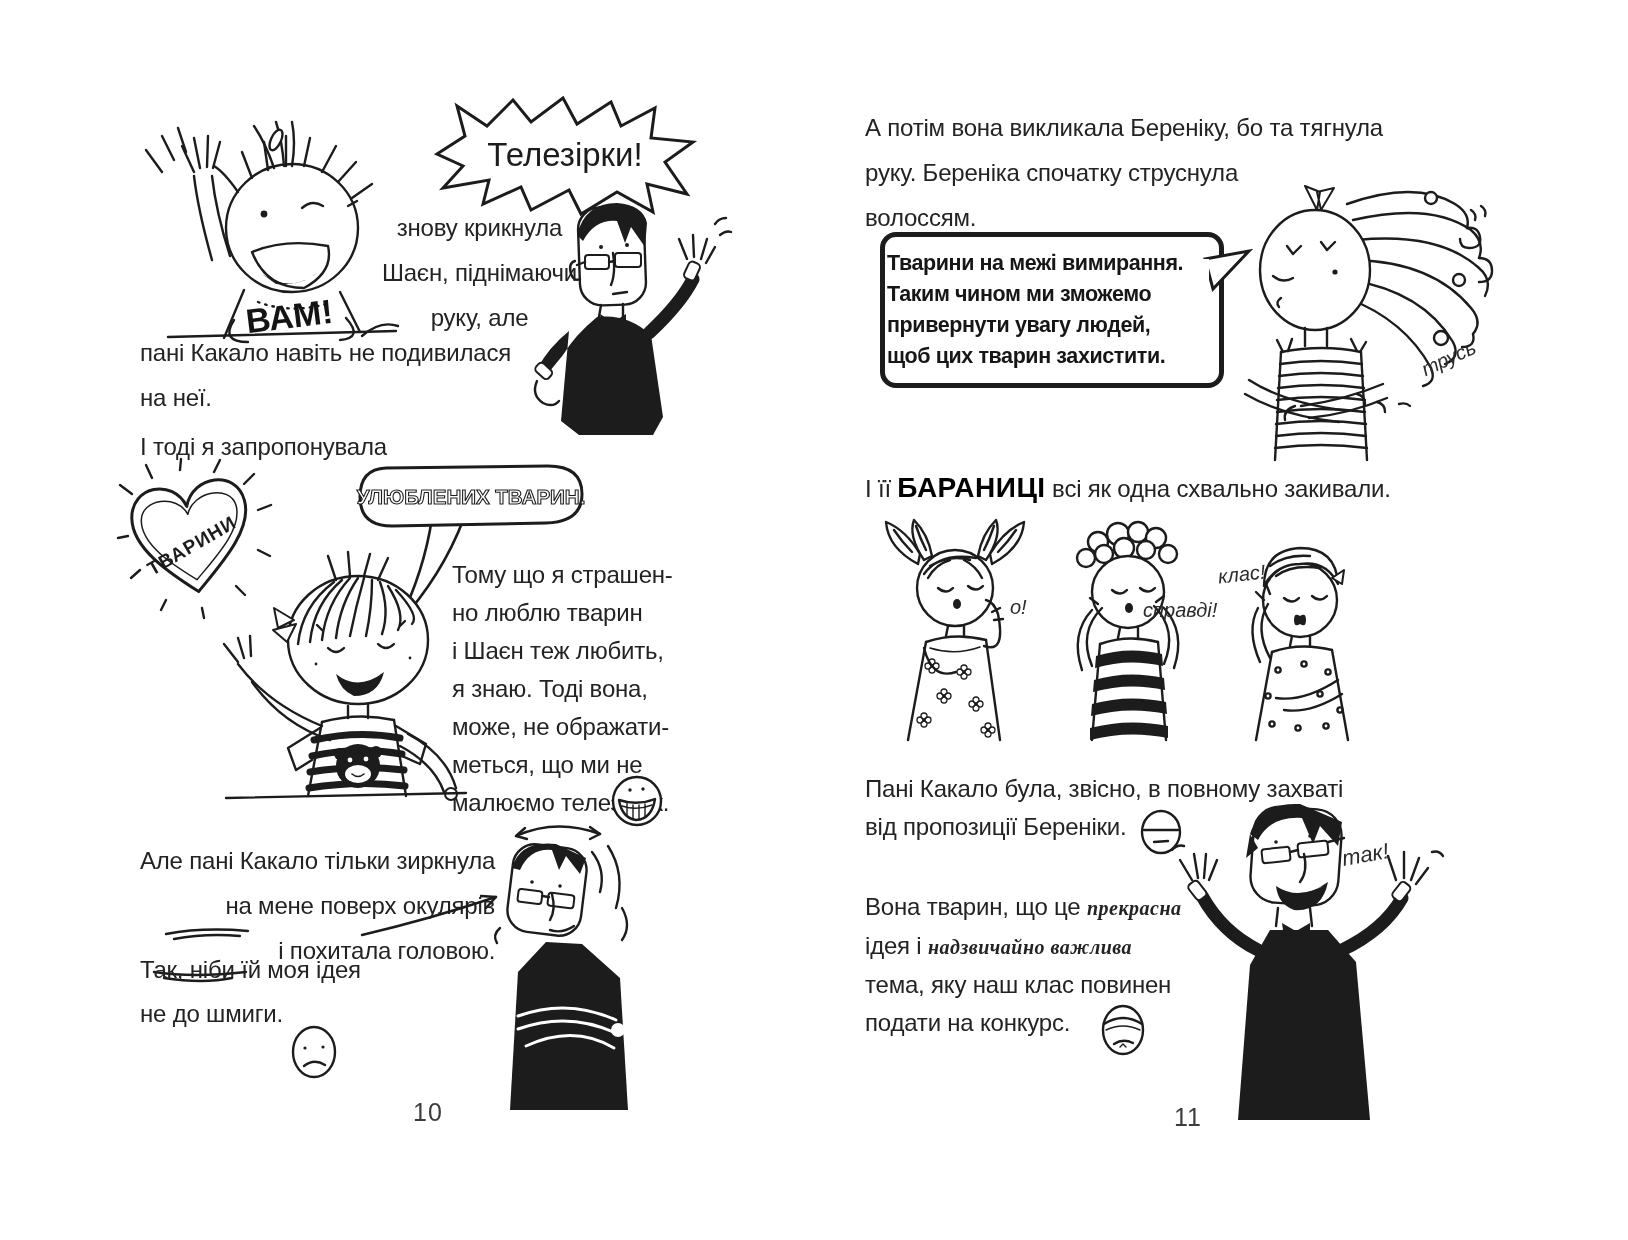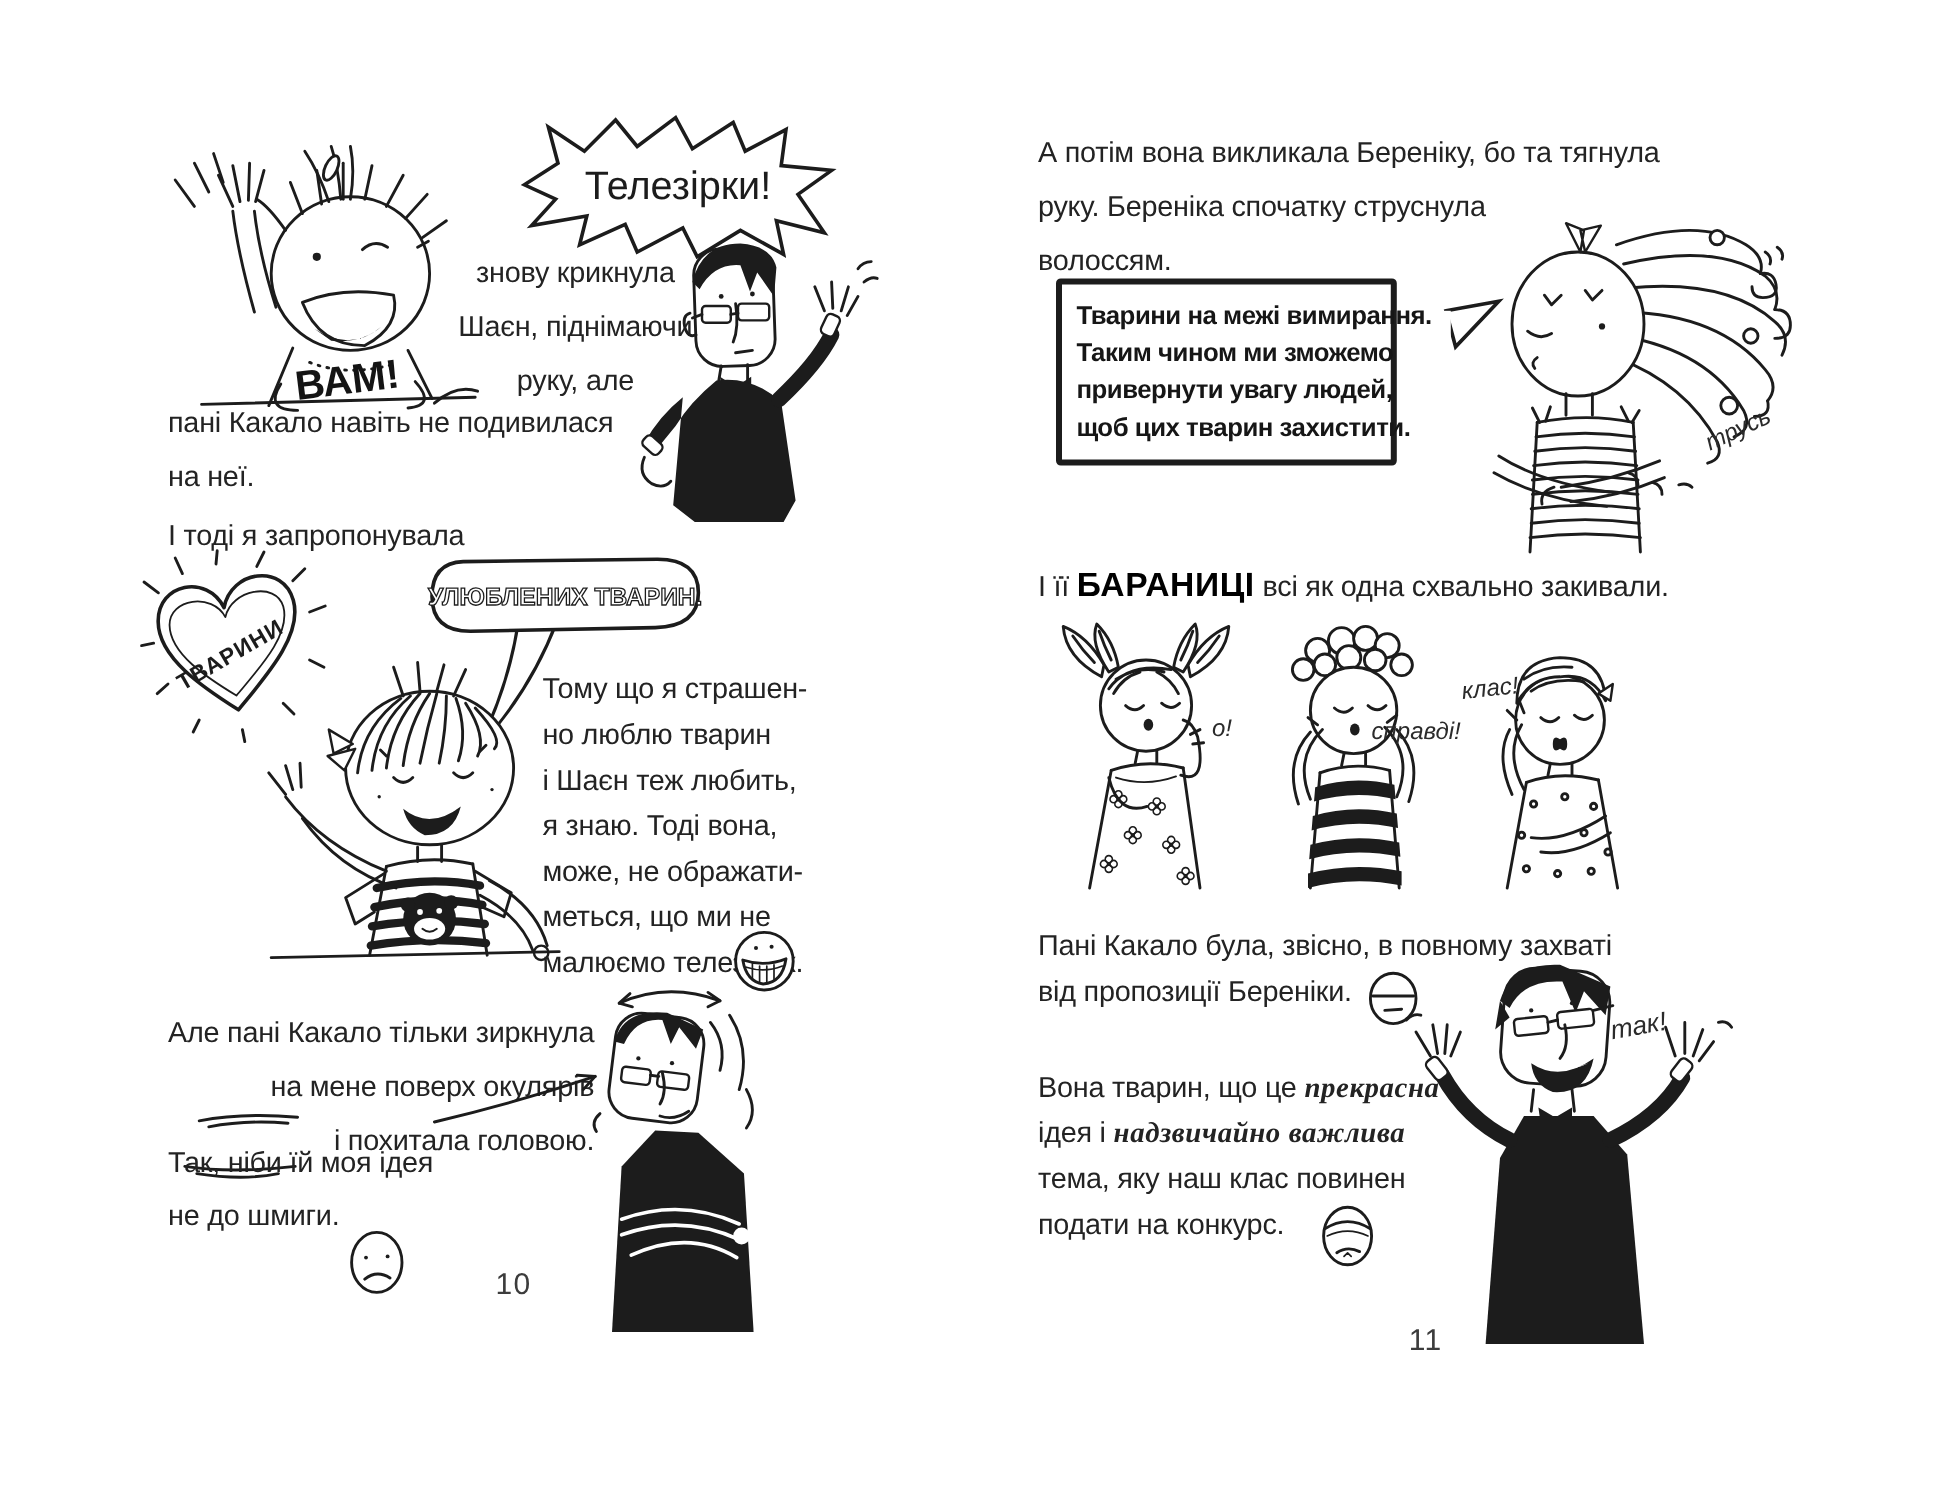--- a/index.html
+++ b/index.html
@@ -4,23 +4,23 @@
 <style>
   * { margin:0; padding:0; box-sizing:border-box; }
   html,body { background:#ffffff; }
   body { font-family:"Liberation Sans", sans-serif; }
   #spread { position:relative; width:1628px; height:1240px; background:#ffffff; overflow:hidden; color:#232323; }
   .txt { position:absolute; font-size:24px; line-height:45px; letter-spacing:-0.2px; white-space:nowrap; color:#232323; }
   .center { text-align:center; }
   .lh38 { line-height:38px; }
   .handw { position:absolute; font-size:20px; font-style:italic; color:#2b2b2b; white-space:nowrap; }
   .pagenum { position:absolute; font-size:25px; color:#3c3c3c; letter-spacing:1px; }
-  .speech-box { position:absolute; left:880px; top:232px; width:284px; border:5px solid #1c1c1c; border-radius:4px; background:#fff; padding:11px 10px 11px 12px; }
+  .speech-box { position:absolute; left:880px; top:232px; width:344px; border:5px solid #1c1c1c; border-radius:16px; background:#fff; padding:11px 10px 11px 2px; }
   .speech-box .bline { font-weight:bold; font-size:21.5px; line-height:31px; letter-spacing:-0.4px; white-space:nowrap; color:#161616; }
-  .script { font-family:"Liberation Serif", serif; font-style:italic; font-weight:bold; font-size:24px; letter-spacing:0.5px; }
+  .script { font-family:"Liberation Serif", serif; font-style:italic; font-weight:bold; font-size:20px; letter-spacing:0.5px; }
   .emph { font-weight:bold; font-size:28px; letter-spacing:0.5px; color:#000000; }
   svg { position:absolute; overflow:visible; }
   svg text { font-family:"Liberation Sans", sans-serif; }
   .ln { stroke:#1c1c1c; stroke-width:2.4; fill:none; stroke-linecap:round; stroke-linejoin:round; }
 </style>
 </head>
 <body>
 
 <div id="spread">
 
@@ -263,21 +263,21 @@
 
   <svg style="left:290px; top:1024px;" width="48" height="58" viewBox="0 0 48 58">
     <g class="ln" stroke-width="2">
       <ellipse cx="24" cy="28" rx="21" ry="25" fill="#fff"></ellipse>
       <circle cx="15" cy="24" r="1.6" fill="#1c1c1c" stroke="none"></circle>
         <circle cx="33" cy="23" r="1.6" fill="#1c1c1c" stroke="none"></circle>
       <path d="M14,42 Q24,34 35,41"></path>
     </g>
   </svg>
 
-  <div class="pagenum" style="left:413px; top:1056px;">10</div>
+  <div class="pagenum" style="left:413px; top:1098px;">10</div>
 
   <div class="txt" style="left:865px; top:105px;">
     <div>А потім вона викликала Береніку, бо та тягнула</div>
     <div>руку. Береніка спочатку струснула</div>
     <div>волоссям.</div>
   </div>
 
   <div class="speech-box">
     <div class="bline">Тварини на межі вимирання.</div>
     <div class="bline">Таким чином ми зможемо</div>

